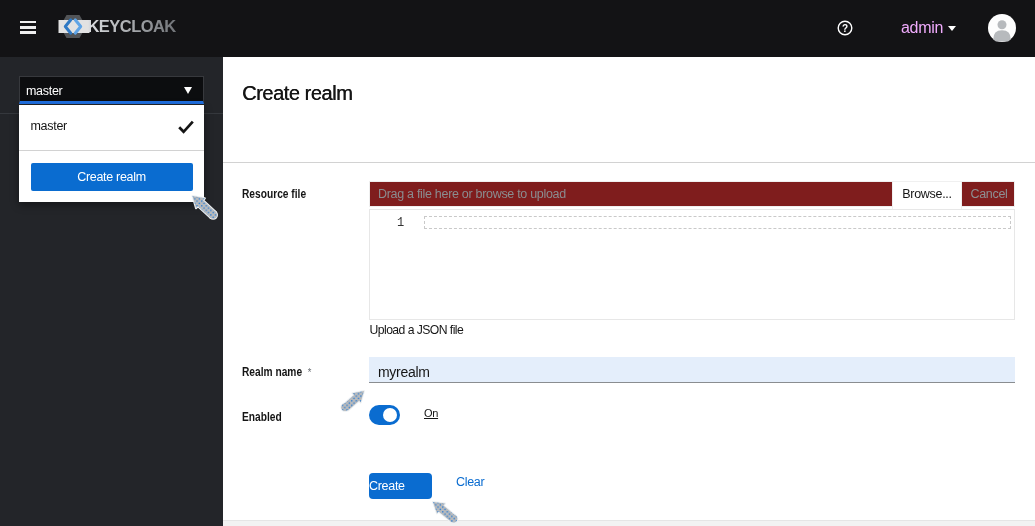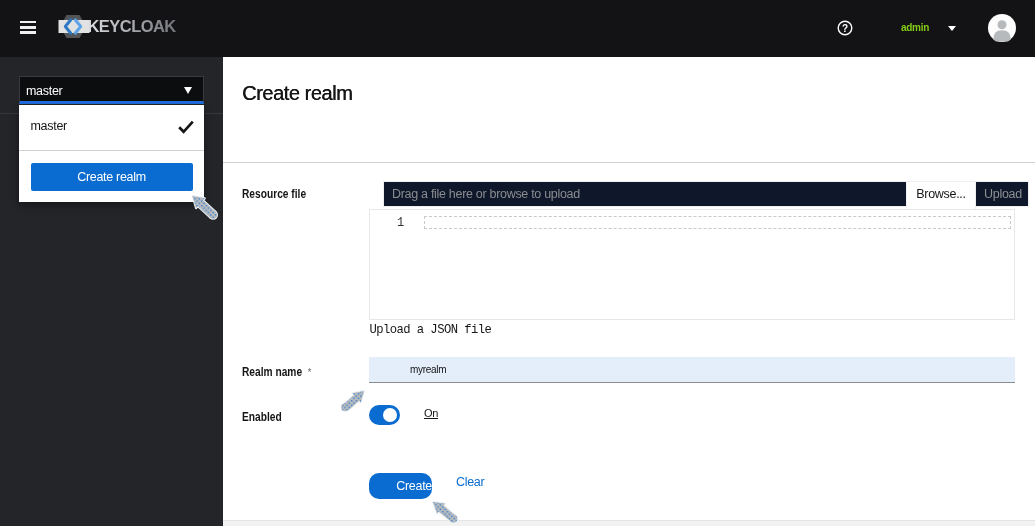--- a/index.html
+++ b/index.html
@@ -5,22 +5,22 @@
   * { margin:0; padding:0; box-sizing:border-box; }
   html,body { width:1035px; height:526px; overflow:hidden; background:#fff;
     font-family:"Liberation Sans", sans-serif; color:#151515; }
 
   
   #topbar { position:absolute; left:0; top:0; width:1035px; height:65px; background:#131315; border-bottom:1px solid #232325; }
   #burger { position:absolute; left:20px; top:20.6px; width:16px; height:14px; }
   #burger div { height:2.8px; background:#f0f0f0; margin-bottom:2.6px; }
   #logo { position:absolute; left:58px; top:13px; }
   #helpicon { position:absolute; left:837px; top:20px; }
-  #adminname { position:absolute; left:901px; top:20px; color:#84cc16; font-size:10px;
-    letter-spacing:-0.3px; line-height:16px;font-weight:bold; }
+  #adminname { position:absolute; left:901px; top:20px; color:#f0abfc; font-size:16px;
+    letter-spacing:-0.3px; line-height:16px; }
   #admincaret { position:absolute; left:948px; top:26px; width:0; height:0;
     border-left:4.7px solid transparent; border-right:4.7px solid transparent; border-top:5.5px solid #fff; }
   #avatar { position:absolute; left:988px; top:14px; width:28px; height:28px; }
 
   
   #sidebar { position:absolute; left:0; top:57px; width:241px; height:469px; background:#232529; }
   #sidebar .divider { position:absolute; left:0; top:55.5px; width:223px; height:1px; background:#35383d; }
   #realmselect { position:absolute; left:19px; top:19px; width:185px; height:28px;
     background:#0c0d0f; border:1px solid #37393d; border-bottom:3px solid #1f6fe0;
     color:#fff; font-size:12.5px; letter-spacing:-0.3px; }
@@ -39,48 +39,48 @@
   #pagehead { position:absolute; left:0; top:0; width:812px; height:106px; border-bottom:1px solid #d2d2d2; }
   #pagehead h1 { position:absolute; left:19px; top:26px; font-size:20px; font-weight:normal;
     letter-spacing:-0.45px; line-height:20px; text-shadow:0.4px 0 0 #151515; }
   #pagehead p { position:absolute; left:19px; top:48px; width:790px; font-size:12.3px;
     letter-spacing:-0.1px; line-height:19px; }
 
   .formlabel { position:absolute; left:19px; font-size:12px; font-weight:bold; line-height:16px;
     transform:scaleX(0.85); transform-origin:left center; white-space:nowrap; }
   .req { color:#6a6e73; font-weight:normal; font-size:11px; }
 
-  #uploadbar { position:absolute; left:160px; top:124px; width:646px; height:26px; background:#0f172a;
+  #uploadbar { position:absolute; left:146px; top:124px; width:646px; height:26px; background:#7f1d1d;
     border:1px solid #efefef; }
   #uploadbar .ph { position:absolute; left:8px; top:5px; font-size:12.5px; letter-spacing:-0.3px; color:#8a8d90; }
   #browsebtn { position:absolute; right:52px; top:-1px; width:70px; height:32px; background:#fff;
     border:1px solid #f0f0f0; font-size:12.5px; letter-spacing:-0.3px; color:#151515;
     text-align:center; line-height:24px; }
   #clearbtn { position:absolute; right:0; top:0; width:50px; height:24px;
     font-size:12.5px; letter-spacing:-0.3px; color:#8d9093; text-align:center; line-height:24px; }
   #editor { position:absolute; left:146px; top:151.5px; width:646px; height:111px; background:#fff;
     border:1px solid #e7e7e7; }
   #editor .num { position:absolute; left:27px; top:6px; font-family:"Liberation Mono", monospace;
     font-size:12px; color:#333; }
   #editor .dotted { position:absolute; left:54px; top:6px; width:587px; height:13.5px;
     border:1px dashed #c9c9c9; }
-  #uploadhelp { position:absolute; left:146.5px; top:266px; font-size:12.2px; letter-spacing:-0.55px;font-family:Liberation Mono, monospace; }
+  #uploadhelp { position:absolute; left:146.5px; top:266px; font-size:12.2px; letter-spacing:-0.55px; }
 
   #realminput { position:absolute; left:146px; top:300.3px; width:646px; height:26px;
     background:#e4eefb; border-bottom:1px solid #8a8d90; }
-  #realminput span { position:absolute; left:9px; top:7px; font-size:10px; letter-spacing:-0.3px;margin-left:32px; }
+  #realminput span { position:absolute; left:9px; top:7px; font-size:14px; letter-spacing:-0.3px; }
 
   #toggle { position:absolute; left:146px; top:348.3px; width:31px; height:20px; background:#0a6cd0;
     border-radius:10px; }
   #toggle .knob { position:absolute; right:3px; top:3px; width:14px; height:14px; background:#fff;
     border-radius:50%; }
   #ontext { position:absolute; left:201px; top:350px; font-size:11px; letter-spacing:-0.3px;text-decoration:underline; }
 
   #createbtn { position:absolute; left:146px; top:416px; width:63px; height:26px; background:#0a6cd0;
-    color:#fff; font-size:12.5px; letter-spacing:-0.3px; text-align:right; line-height:26px; border-radius:10px; }
+    color:#fff; font-size:12.5px; letter-spacing:-0.3px; text-align:left; line-height:26px; border-radius:4px; }
   #cancellink { position:absolute; left:233px; top:418px; font-size:12.5px; letter-spacing:-0.3px; color:#0a6cd0; }
 
   #bottomstrip { position:absolute; left:0; top:462.5px; width:812px; height:6.5px; background:#f2f2f2;
     border-top:1px solid #e5e5e5; }
 
   .cursor { position:absolute; }
 </style>
 </head>
 <body>
 
@@ -133,21 +133,21 @@
 </div>
 
 <div id="main">
   <div id="pagehead">
     <h1>Create realm</h1>
   </div>
   <div class="formlabel" style="top:129px;">Resource file</div>
   <div id="uploadbar">
     <span class="ph">Drag a file here or browse to upload</span>
     <div id="browsebtn">Browse...</div>
-    <div id="clearbtn">Upload</div>
+    <div id="clearbtn">Cancel</div>
   </div>
   <div id="editor">
     <span class="num">1</span>
     <div class="dotted"></div>
   </div>
   <div id="uploadhelp">Upload a JSON file</div>
 
   <div class="formlabel" style="top:307px;">Realm name&nbsp;&nbsp;<span class="req">*</span></div>
   <div id="realminput">
       <span>myrealm</span>

